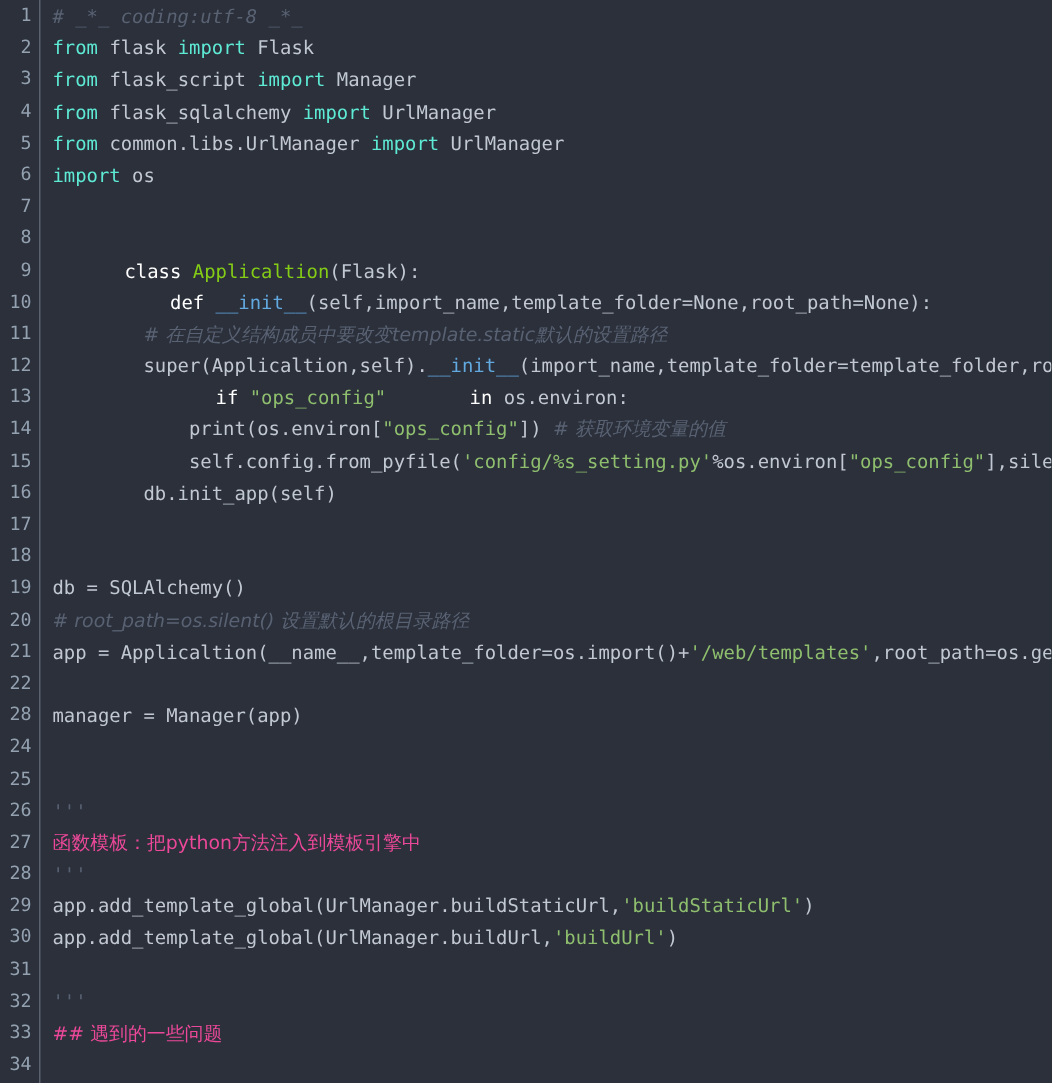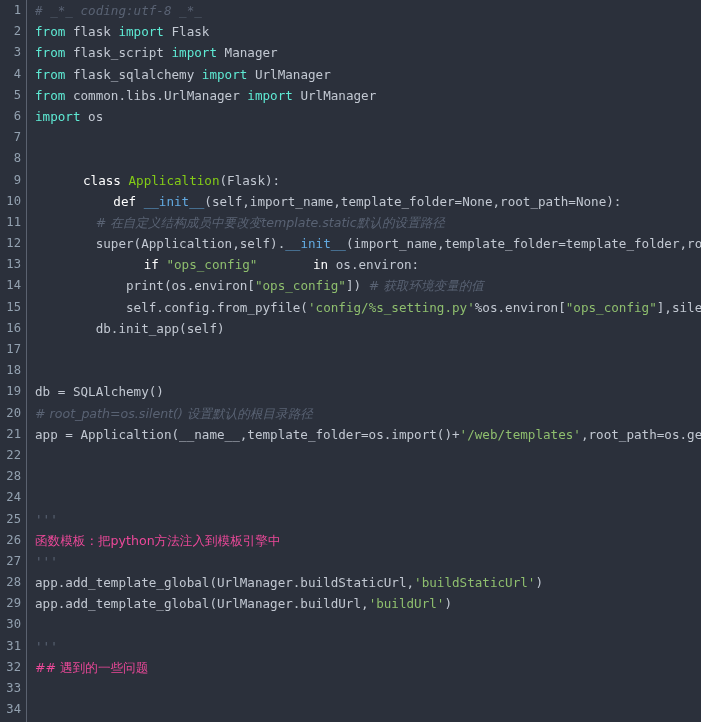--- a/index.html
+++ b/index.html
@@ -119,20 +119,21 @@
       <div class="code-line"><span class="tok plain">        </span><span class="tok kw">if</span><span class="tok plain"> </span><span class="tok str">"ops_config"</span><span class="tok plain"> </span><span class="tok kw">in</span><span class="tok plain"> os.environ:</span></div>
       <div class="code-line"><span class="tok plain">            print(os.environ[</span><span class="tok str">"ops_config"</span><span class="tok plain">]) </span><span class="tok com zh"># 获取环境变量的值</span></div>
       <div class="code-line"><span class="tok plain">            self.config.from_pyfile(</span><span class="tok str">'config/%s_setting.py'</span><span class="tok plain">%os.environ[</span><span class="tok str">"ops_config"</span><span class="tok plain">],silent=True)</span></div>
       <div class="code-line"><span class="tok plain">        db.init_app(self)</span></div>
       <div class="code-line"></div>
       <div class="code-line"></div>
       <div class="code-line"><span class="tok plain">db = SQLAlchemy()</span></div>
       <div class="code-line"><span class="tok com zh"># root_path=os.silent() 设置默认的根目录路径</span></div>
       <div class="code-line"><span class="tok plain">app = Applicaltion(__name__,template_folder=os.import()+</span><span class="tok str">'/web/templates'</span><span class="tok plain">,root_path=os.getcwd())</span></div>
       <div class="code-line"></div>
+      <div class="code-line"><span class="tok plain">manager = Manager(app)</span></div>
       <div class="code-line"></div>
       <div class="code-line"></div>
       <div class="code-line"><span class="tok doc">'''</span></div>
       <div class="code-line"><span class="tok mdh zh">函数模板：把python方法注入到模板引擎中</span></div>
       <div class="code-line"><span class="tok doc">'''</span></div>
       <div class="code-line"><span class="tok plain">app.add_template_global(UrlManager.buildStaticUrl,</span><span class="tok str">'buildStaticUrl'</span><span class="tok plain">)</span></div>
       <div class="code-line"><span class="tok plain">app.add_template_global(UrlManager.buildUrl,</span><span class="tok str">'buildUrl'</span><span class="tok plain">)</span></div>
       <div class="code-line"></div>
       <div class="code-line"><span class="tok doc">'''</span></div>
       <div class="code-line"><span class="tok mdh zh">## 遇到的一些问题</span></div>

